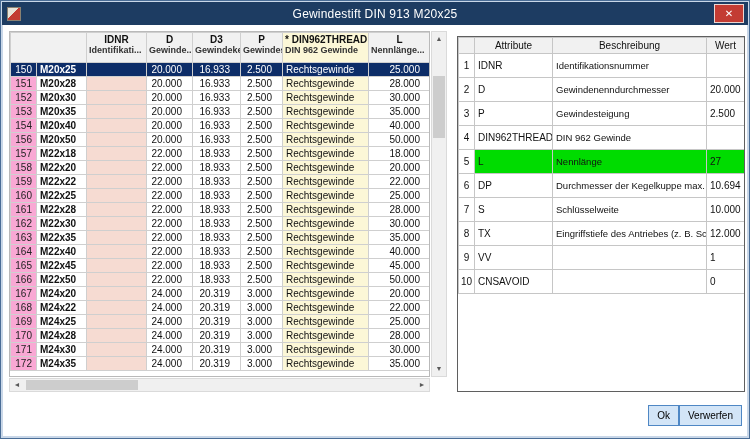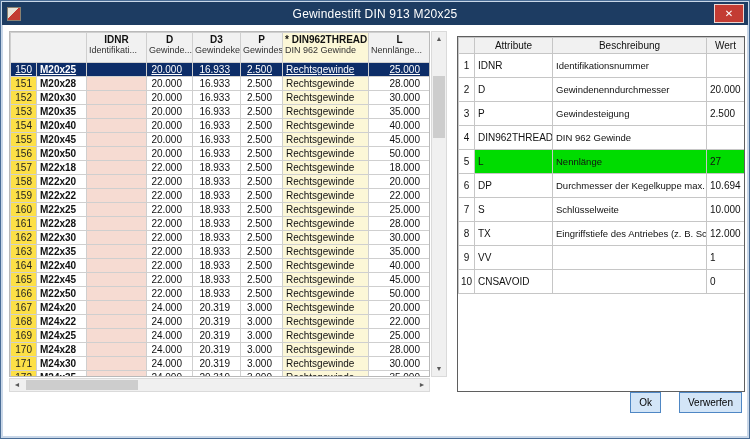--- a/index.html
+++ b/index.html
@@ -37,28 +37,28 @@
   .left-area { position:absolute; left:8px; top:30px; width:438px; height:361px; background:#fff; }
   .left-grid-clip {
     position:absolute; left:0; top:0; width:421px; height:346px;
     overflow:hidden; border:1px solid #b9b9b9; background:#fff;
   }
   table.parts { border-collapse:collapse; table-layout:fixed; width:420px; font-size:10px; color:#111; }
   .parts th, .parts td { border:1px solid #cfcfcf; overflow:hidden; white-space:nowrap; }
   .parts thead th { background:#f1f1f1; height:30px; vertical-align:top; padding:1px 2px 0 2px; }
   .parts thead th.h-thread { background:var(--thread-bg,#fcf7d7); }
   .hname { font-weight:bold; font-size:10px; text-align:center; }
-  .hdesc { font-weight:normal; font-size:9px; text-align:left; color:#333; }
+  .hdesc { font-weight:bold; font-size:9px; text-align:left; color:#333; }
   .parts td { height:13px; line-height:13px; padding:0 3px; }
-  td.c-num   { background:#fde047; text-align:right; padding-right:4px; color:#222; }
+  td.c-num   { background:#f9a8d4; text-align:right; padding-right:4px; color:#222; }
   td.c-label { font-weight:bold; }
   td.c-idnr  { background:var(--idnr-bg,#f6dbd2); }
   td.c-d, td.c-d3, td.c-p, td.c-l { text-align:right; padding-right:10px; }
   td.c-thread{ background:var(--thread-bg,#fcf7d7); }
-  tr.selected td { background:var(--selection,#0d2d68) !important; color:#ffffff !important;text-decoration:underline; }
+  tr.selected td { background:var(--selection,#0d2d68) !important; color:#ffffff !important; }
 
   
   .vscroll {
     position:absolute; right:0; top:0; width:16px; height:346px;
     background:#f0f0f0; border:1px solid #dadada;
   }
   .sb-arrow { position:absolute; width:14px; height:14px; color:#5a5a5a; font-size:7px;
               line-height:14px; text-align:center; background:#f0f0f0; cursor:pointer; }
   .vscroll .up { top:0; left:0; }
   .vscroll .down { bottom:0; left:0; }
@@ -80,21 +80,21 @@
   .attrs th {
     background:#f1f1f1; border:1px solid #c6c6c6; height:16px;
     font-weight:normal; font-size:10px; text-align:center;
   }
   .attrs td { border:1px solid #c6c6c6; height:24px; padding:0 3px; overflow:hidden; white-space:nowrap; }
   td.a-num  { text-align:center; padding:0 1px; }
   td.a-desc { font-size:9.5px; }
   tr.hl td.a-attr, tr.hl td.a-desc, tr.hl td.a-wert { background:var(--highlight,#00dc00); }
 
   
-  .btns { position:absolute; right:7px; bottom:25px; display:flex; gap:18px; }
+  .btns { position:absolute; right:7px; bottom:12px; display:flex; gap:0; }
   .btn {
     height:21px; padding:0 8px; background:var(--button-bg,#d3e5f7);
     border:1px solid var(--button-border,#4f87c4); color:#000;
     font-family:"Liberation Sans", sans-serif; font-size:10px; cursor:pointer;
   }
 </style>
 </head>
 <body>
 
 <div class="window">
@@ -192,30 +192,20 @@
             </tr>
             <tr>
               <td class="c-num">154</td>
               <td class="c-label">M20x40</td>
               <td class="c-idnr"></td>
               <td class="c-d">20.000</td>
               <td class="c-d3">16.933</td>
               <td class="c-p">2.500</td>
               <td class="c-thread">Rechtsgewinde</td>
               <td class="c-l">40.000</td>
-            </tr>
-            <tr>
-              <td class="c-num">155</td>
-              <td class="c-label">M20x45</td>
-              <td class="c-idnr"></td>
-              <td class="c-d">20.000</td>
-              <td class="c-d3">16.933</td>
-              <td class="c-p">2.500</td>
-              <td class="c-thread">Rechtsgewinde</td>
-              <td class="c-l">45.000</td>
             </tr>
             <tr>
               <td class="c-num">156</td>
               <td class="c-label">M20x50</td>
               <td class="c-idnr"></td>
               <td class="c-d">20.000</td>
               <td class="c-d3">16.933</td>
               <td class="c-p">2.500</td>
               <td class="c-thread">Rechtsgewinde</td>
               <td class="c-l">50.000</td>

